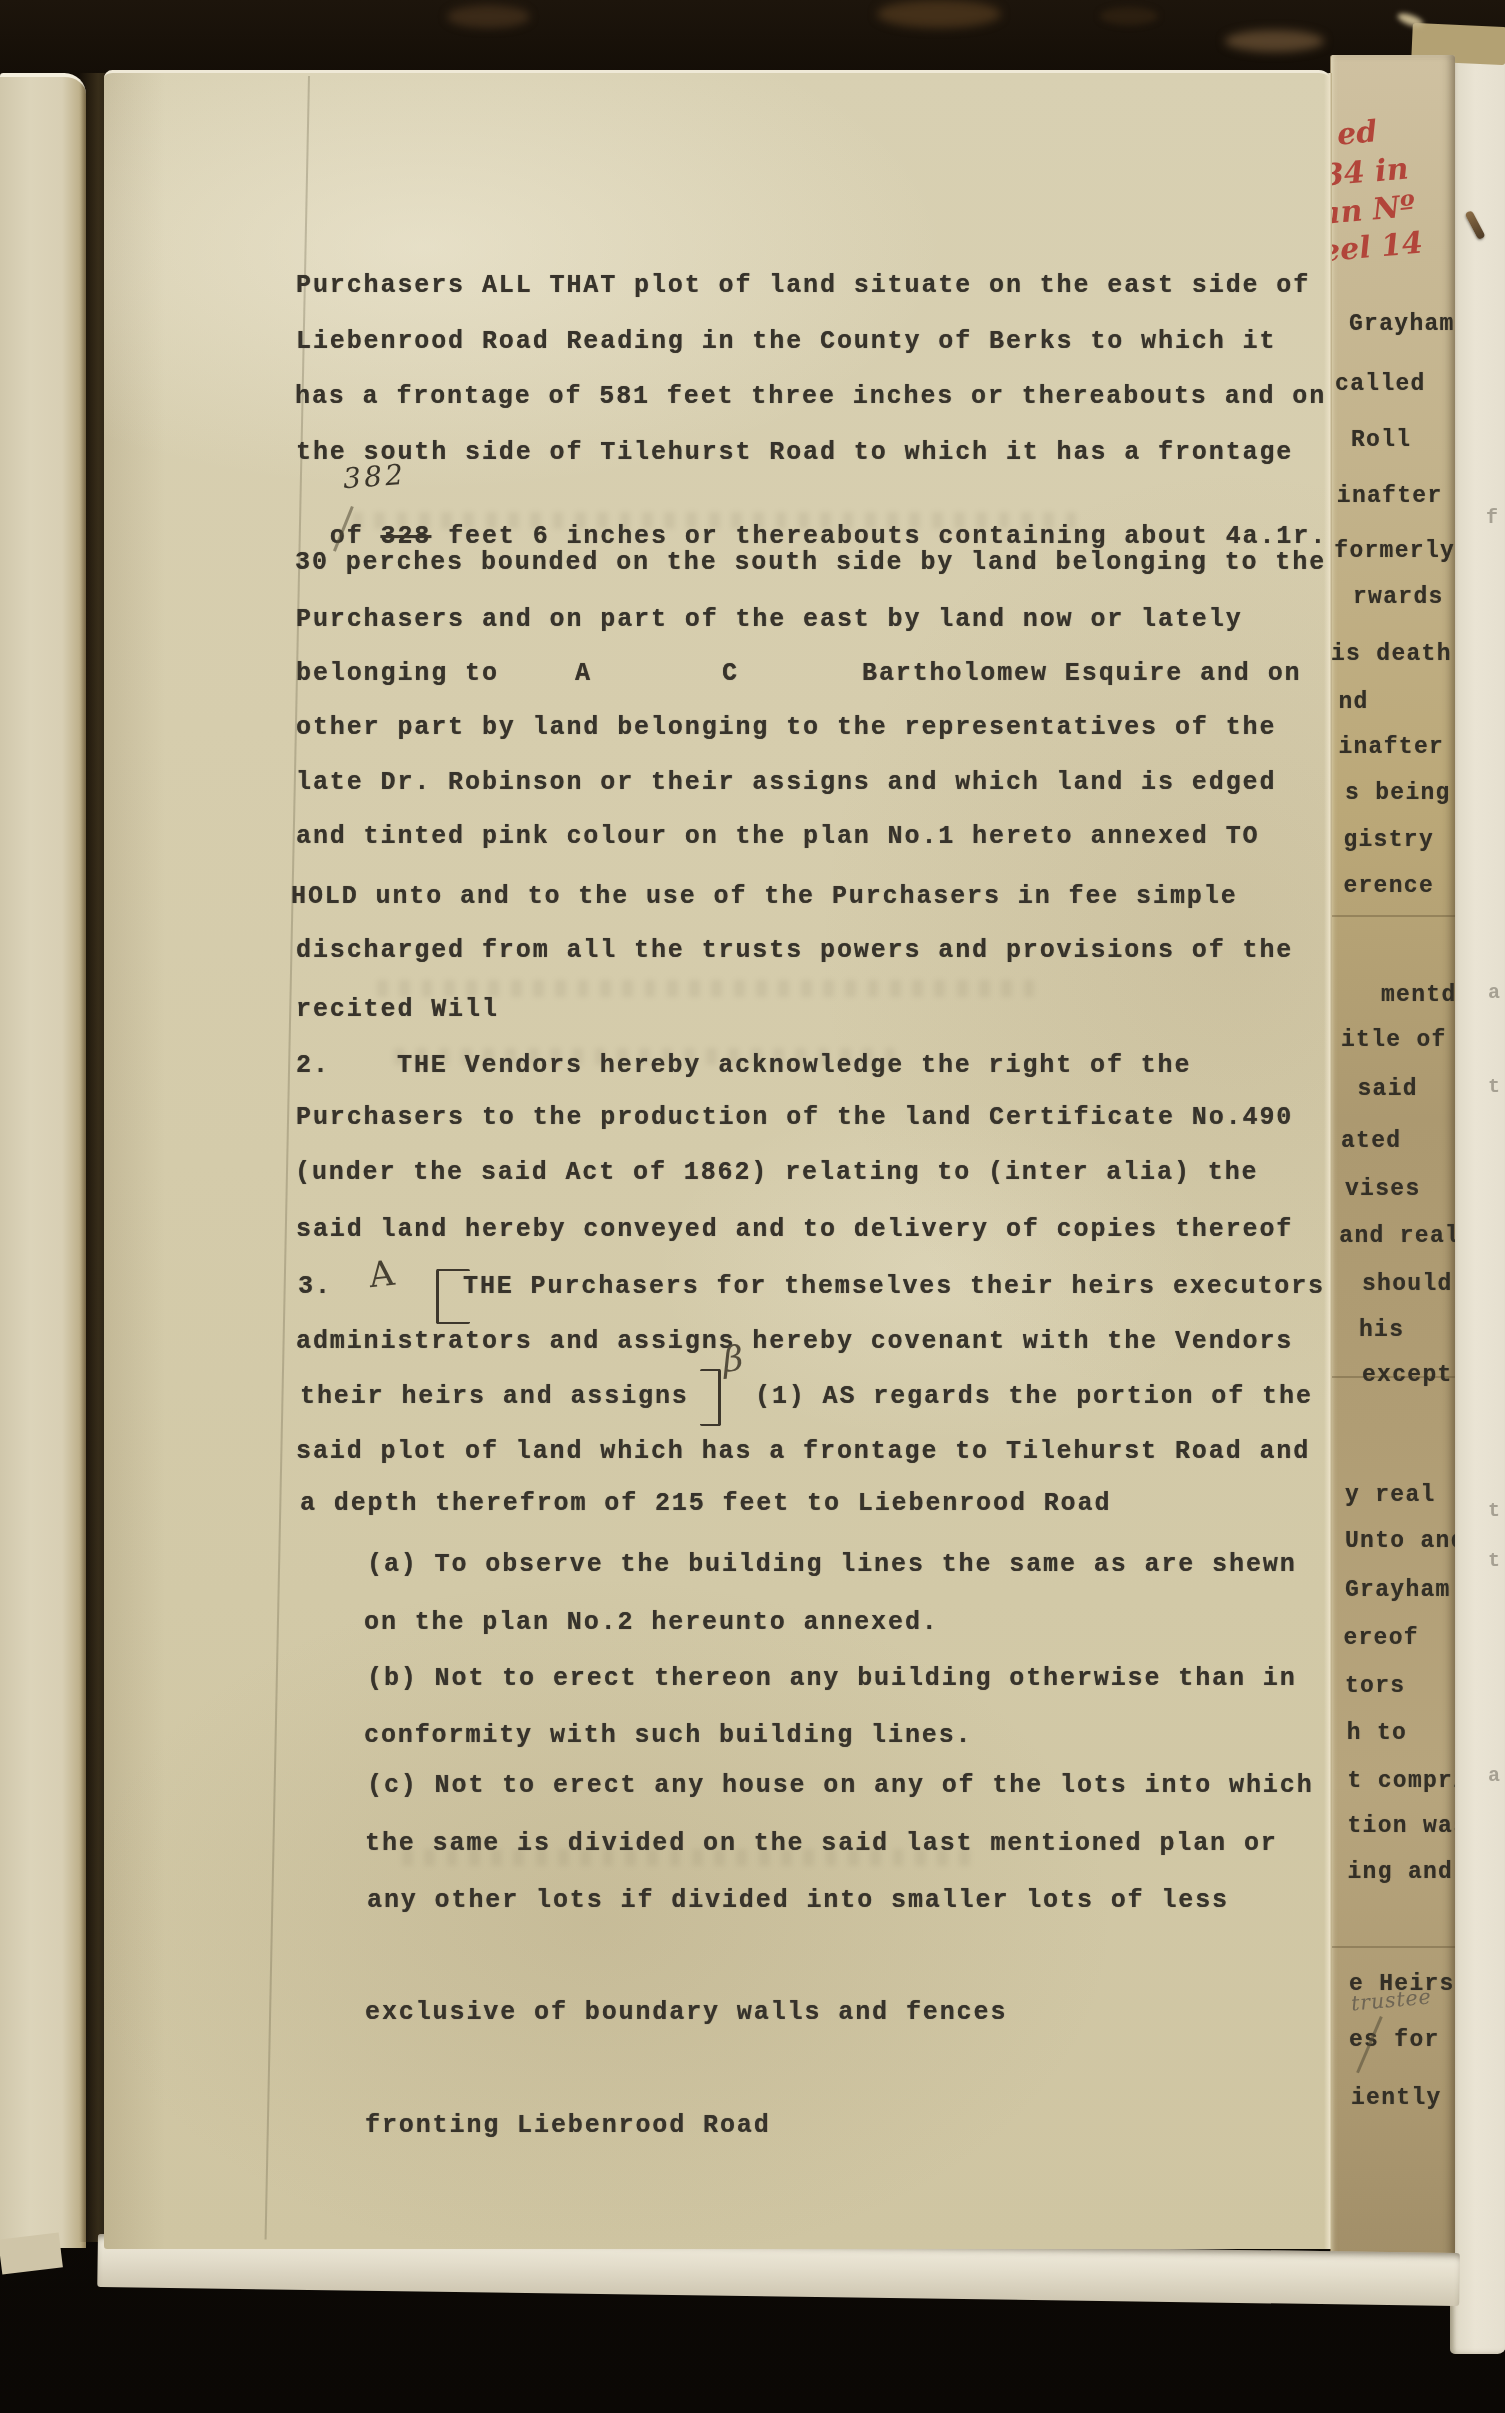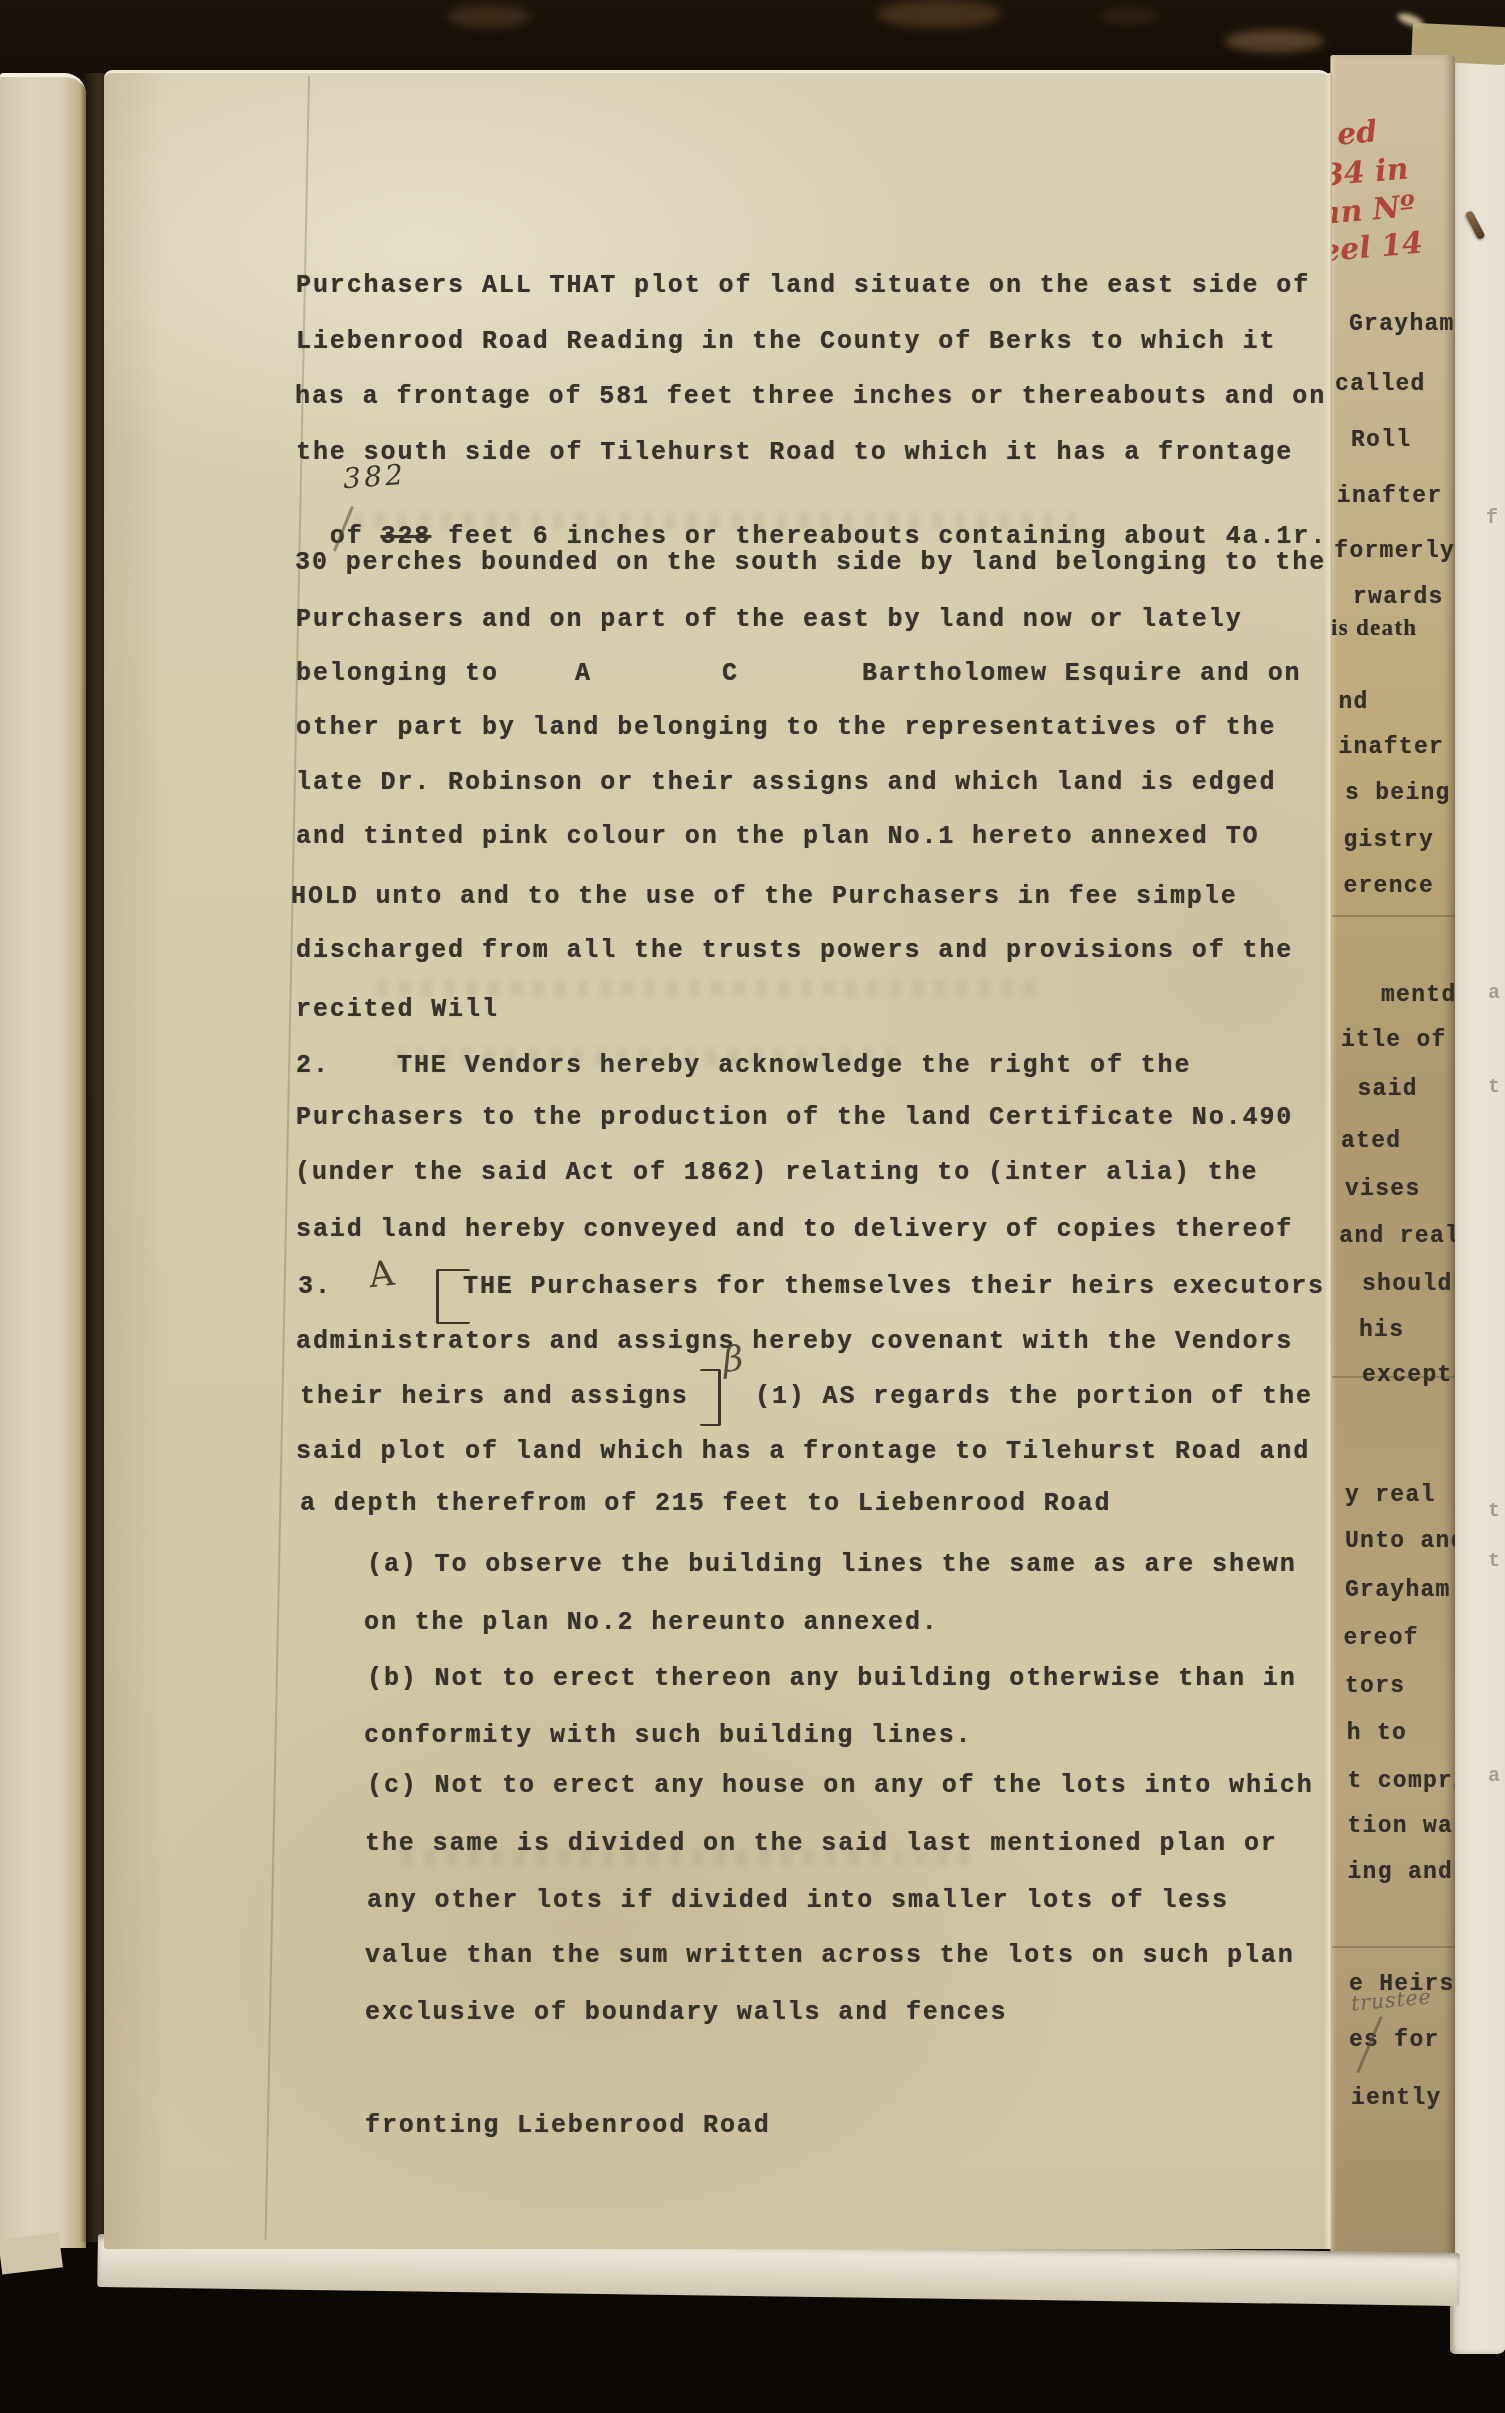--- a/index.html
+++ b/index.html
@@ -123,21 +123,21 @@
   <div class="fline l3"></div>
   <div class="fline l4"></div>
   <div style="position:absolute;inset:0;">
 
   <div class="frag" style="left: 18px; top: 255px;">Grayham</div>
       <div class="frag" style="left: 4.1px; top: 315px;">called</div>
       <div class="frag" style="left: 20px; top: 371px;">Roll</div>
       <div class="frag" style="left: 5.8px; top: 427px;">inafter</div>
       <div class="frag" style="left: 3.3px; top: 482px;">formerly</div>
       <div class="frag" style="left: 10px; top: 528px; margin-left: 12px;">rwards</div>
-      <div class="frag" style="left: 0px; top: 559px; font-family: Liberation Serif, serif;">is death</div>
+      <div class="frag" style="left: 0px; top: 585px;">is death</div>
       <div class="frag" style="left: 7.4px; top: 633px;">nd</div>
       <div class="frag" style="left: 7.4px; top: 678px;">inafter</div>
       <div class="frag" style="left: 14px; top: 724px;">s being</div>
       <div class="frag" style="left: 12.4px; top: 771px;">gistry</div>
       <div class="frag" style="left: 12.4px; top: 817px;">erence</div>
       <div class="frag" style="left: 24px; top: 926px; margin-left: 26px;">mentd</div>
       <div class="frag" style="left: 10px; top: 971px;">itle of</div>
       <div class="frag" style="left: 26.5px; top: 1020px;">said</div>
       <div class="frag" style="left: 10px; top: 1072px; text-align: right;">ated</div>
       <div class="frag" style="left: 14px; top: 1120px;">vises</div>
@@ -215,21 +215,20 @@
     <div class="tline" style="left: 755px; top: 1382px;">(1) AS regards the portion of the</div>
     <div class="tline" style="left: 296px; top: 1437px;">said plot of land which has a frontage to Tilehurst Road and</div>
     <div class="tline" style="left: 300px; top: 1489px;">a depth therefrom of 215 feet to Liebenrood Road</div>
     <div class="tline" style="left: 367px; top: 1550px;">(a) To observe the building lines the same as are shewn</div>
     <div class="tline" style="left: 364px; top: 1608px;">on the plan No.2 hereunto annexed.</div>
     <div class="tline" style="left: 367px; top: 1664px;">(b) Not to erect thereon any building otherwise than in</div>
     <div class="tline" style="left: 364px; top: 1721px;">conformity with such building lines.</div>
     <div class="tline" style="left: 367px; top: 1771px;">(c) Not to erect any house on any of the lots into which</div>
     <div class="tline" style="left: 365px; top: 1829px;">the same is divided on the said last mentioned plan or</div>
     <div class="tline" style="left: 367px; top: 1886px;">any other lots if divided into smaller lots of less</div>
-    <div class="tline" style="left: 365px; top: 1941px;">value than the sum written across the lots on such plan</div>
     <div class="tline" style="left: 365px; top: 1998px;">exclusive of boundary walls and fences</div>
     <div class="tline" style="left: 365px; top: 2111px;">fronting Liebenrood Road</div>
   </div>
 
 <div class="tline" style="left:296px;top:492px;">
   <span>of </span><span class="struck">328</span><span> feet 6 inches or thereabouts containing about 4a.1r.</span>
 </div>
 
 <div class="hw num382" style="left:343px;top:460px;">382</div>
 <div class="pencil-stroke" style="left:351px;top:506px;height:48px;transform:rotate(22deg);"></div>

